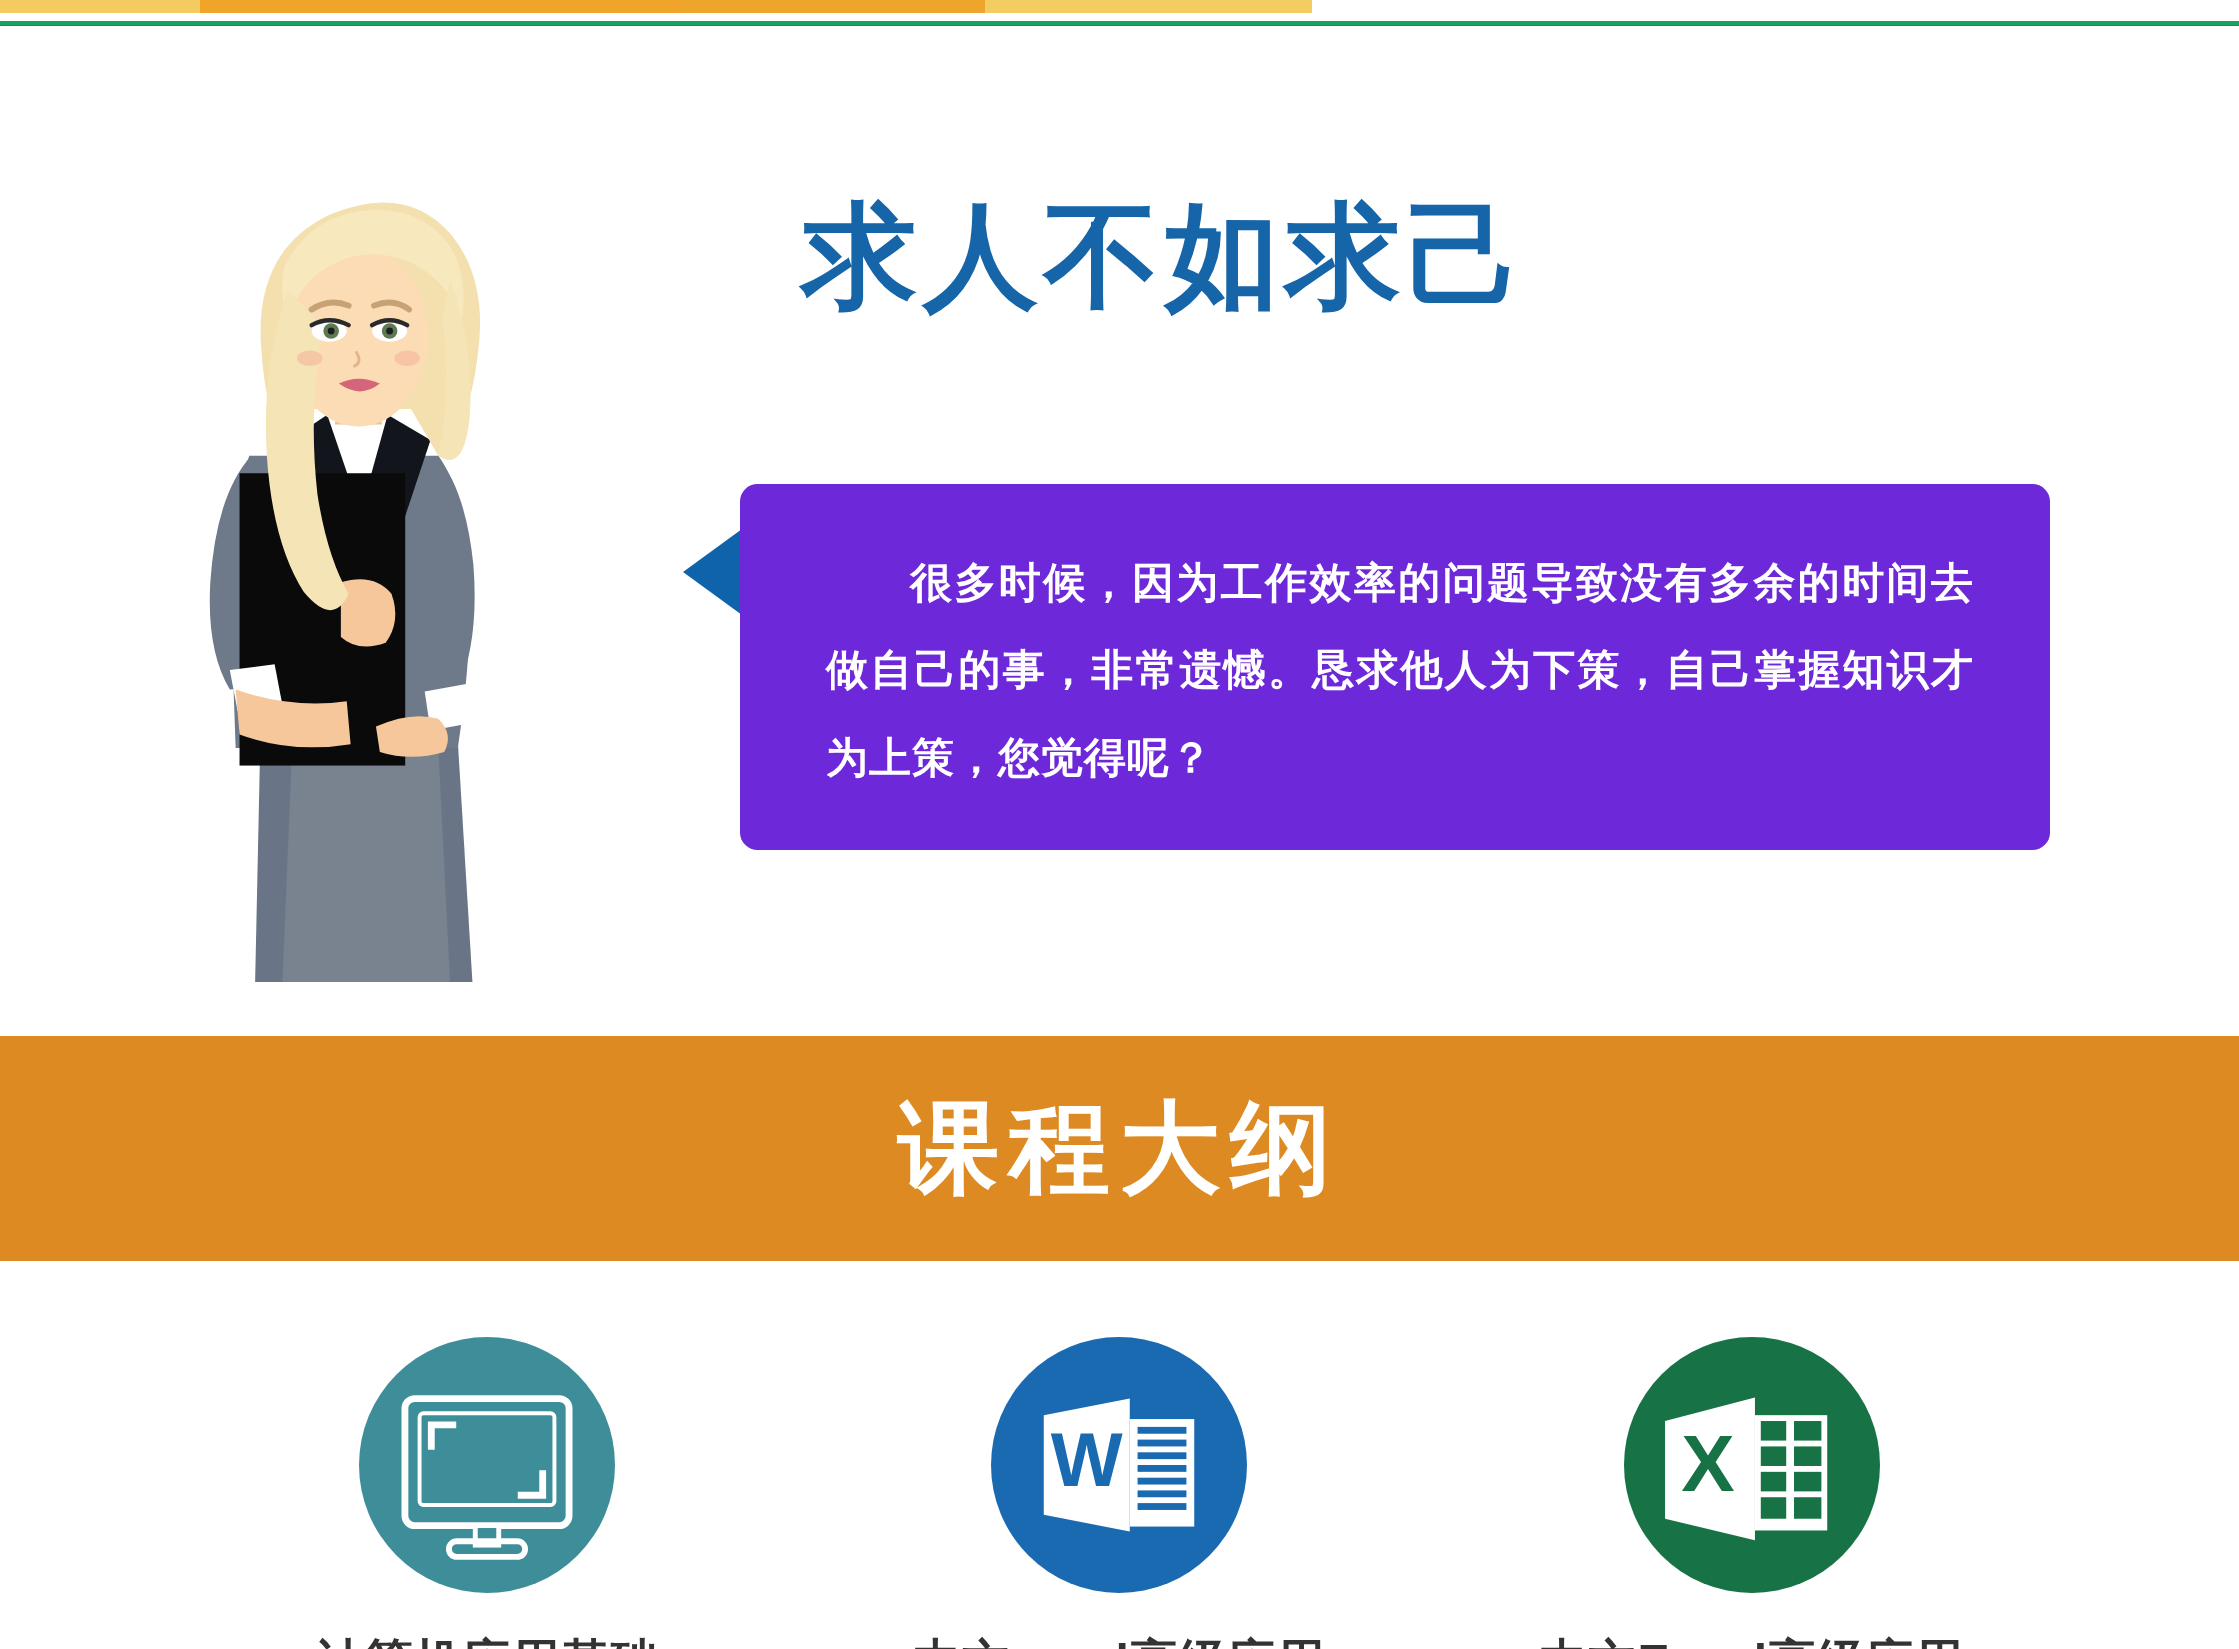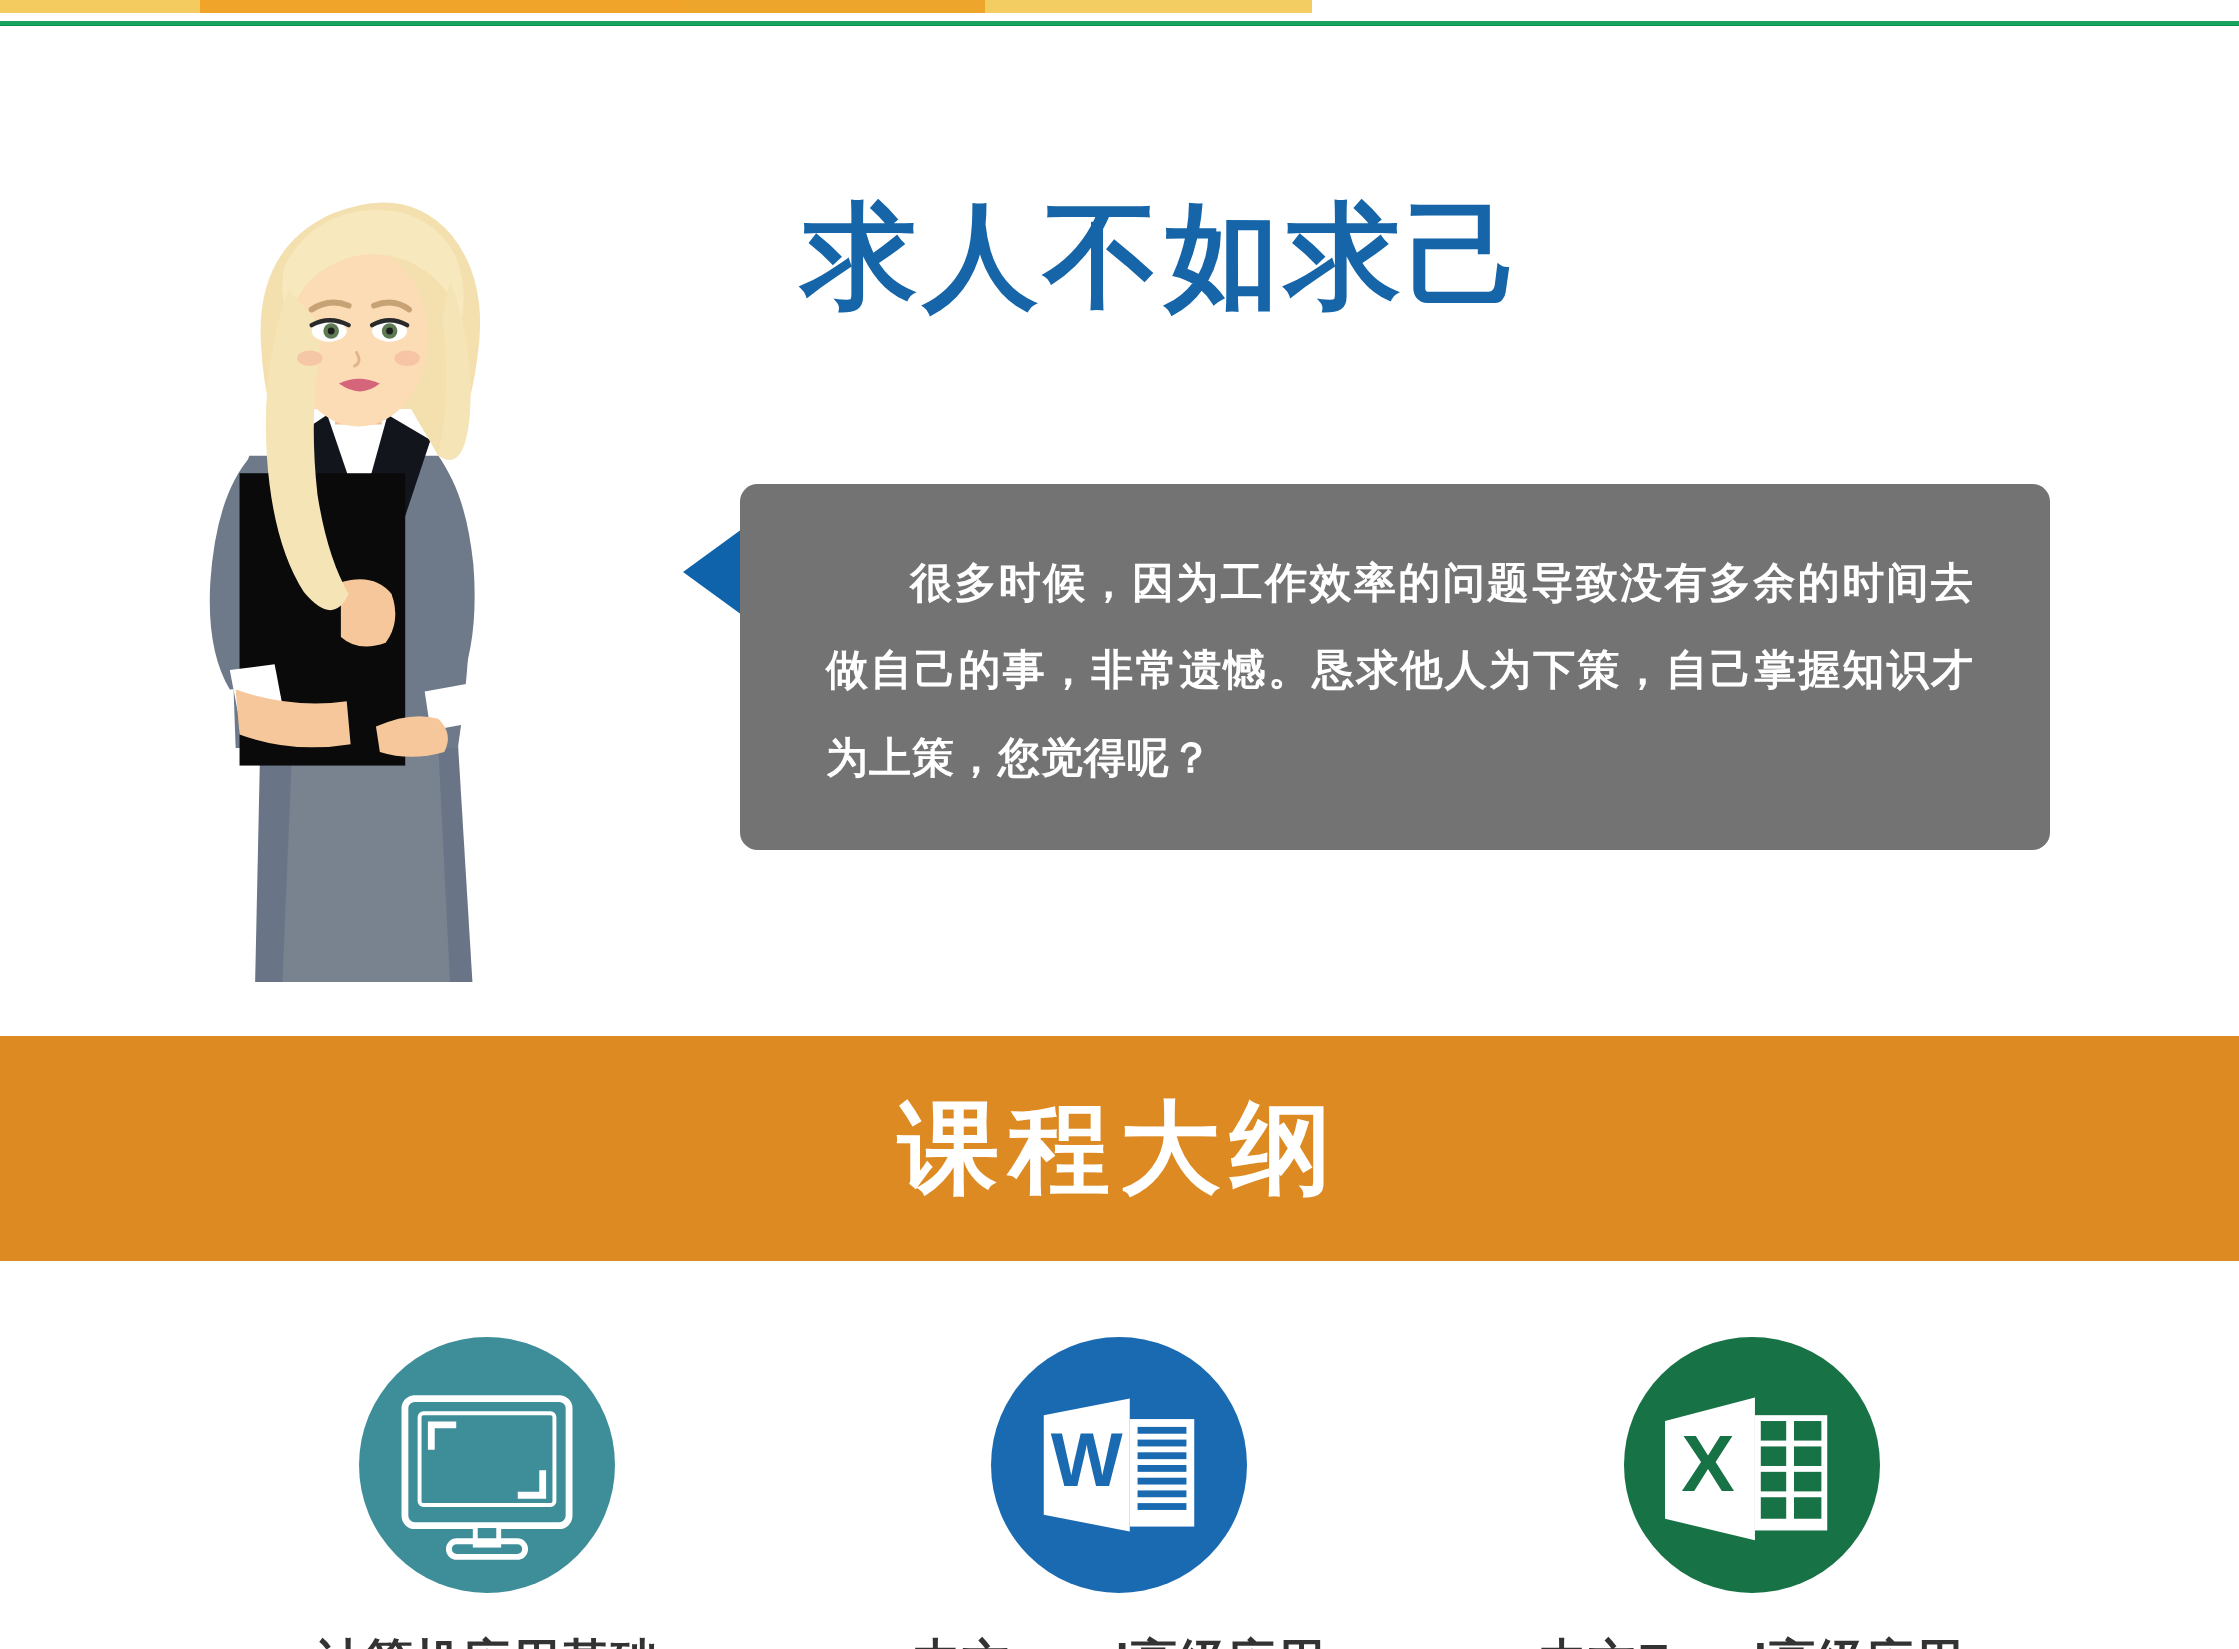--- a/index.html
+++ b/index.html
@@ -82,21 +82,21 @@
     position: absolute;
     left: 683px;
     top: 458px;
   }
   .bubble {
     position: relative;
     margin-left: 57px;
     width: 1310px;
     min-height: 361px;
     box-sizing: border-box;
-    background: #737373;
+    background: #6d28d9;
     border-radius: 17.6px;
     padding: 55px 76px 49px 86px;
   }
   .bubble-tail {
     position: absolute;
     left: 0;
     top: 45px;
     width: 0;
     height: 0;
     border-top: 43px solid transparent;

